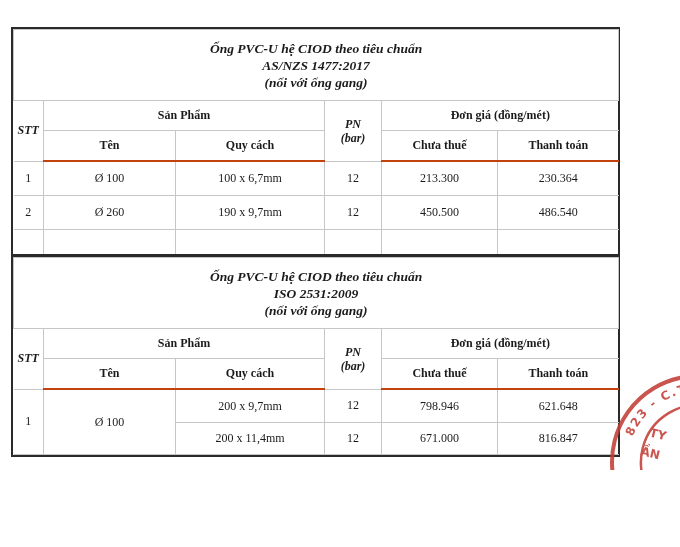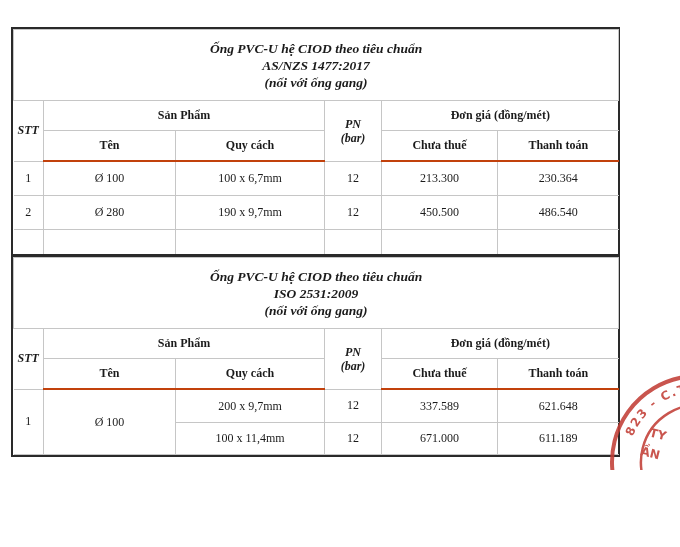--- a/index.html
+++ b/index.html
@@ -91,21 +91,21 @@
       <tr class="data">
         <td class="no-left">1</td>
         <td>Ø 100</td>
         <td>100 x 6,7mm</td>
         <td>12</td>
         <td>213.300</td>
         <td class="tt-thick no-right">230.364</td>
       </tr>
       <tr class="data">
         <td class="no-left">2</td>
-        <td>Ø 280</td>
+        <td>Ø 260</td>
         <td>190 x 9,7mm</td>
         <td>12</td>
         <td>450.500</td>
         <td class="tt-thick no-right">486.540</td>
       </tr>
       <tr class="empty">
         <td class="no-left"></td>
         <td></td>
         <td></td>
         <td></td>
@@ -147,28 +147,28 @@
         <td>Tên</td>
         <td>Quy cách</td>
         <td>Chưa thuế</td>
         <td class="no-right">Thanh toán</td>
       </tr>
       <tr class="data2a">
         <td rowspan="2" class="no-left">1</td>
         <td rowspan="2">Ø 100</td>
         <td>200 x 9,7mm</td>
         <td>12</td>
-        <td>337.589</td>
+        <td>798.946</td>
         <td class="tt-thick no-right">621.648</td>
       </tr>
       <tr class="data2b">
-        <td>100 x 11,4mm</td>
+        <td>200 x 11,4mm</td>
         <td>12</td>
         <td>671.000</td>
-        <td class="tt-thick no-right">611.189</td>
+        <td class="tt-thick no-right">816.847</td>
       </tr>
     </tbody>
       </table>
   </div>
 
   <svg class="stamp" viewBox="0 0 220 220">
     <defs>
       <path id="arcTop" d="M 40,110 A 70,70 0 1 1 180,110"></path>
       <path id="arcRight" d="M 110,38 A 72,72 0 0 1 110,182"></path>
       <path id="arcBottom" d="M 48,152 A 75,75 0 0 0 172,152"></path>

